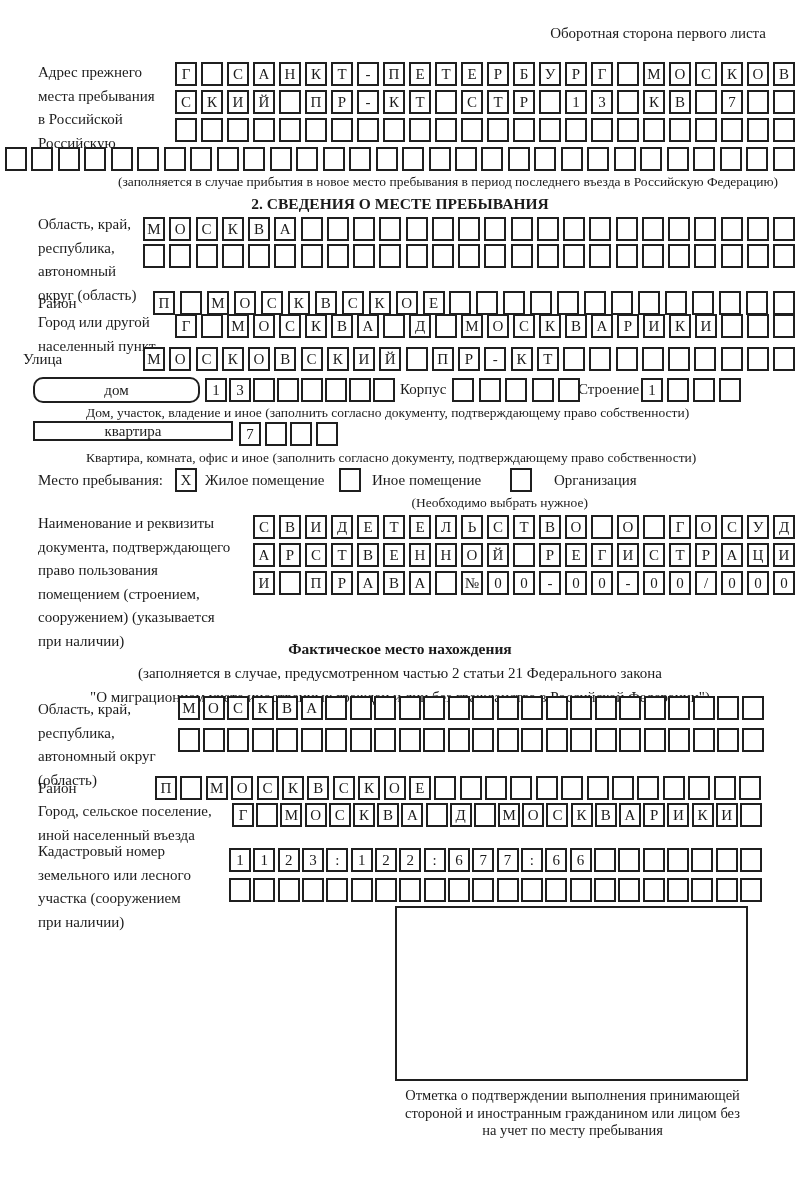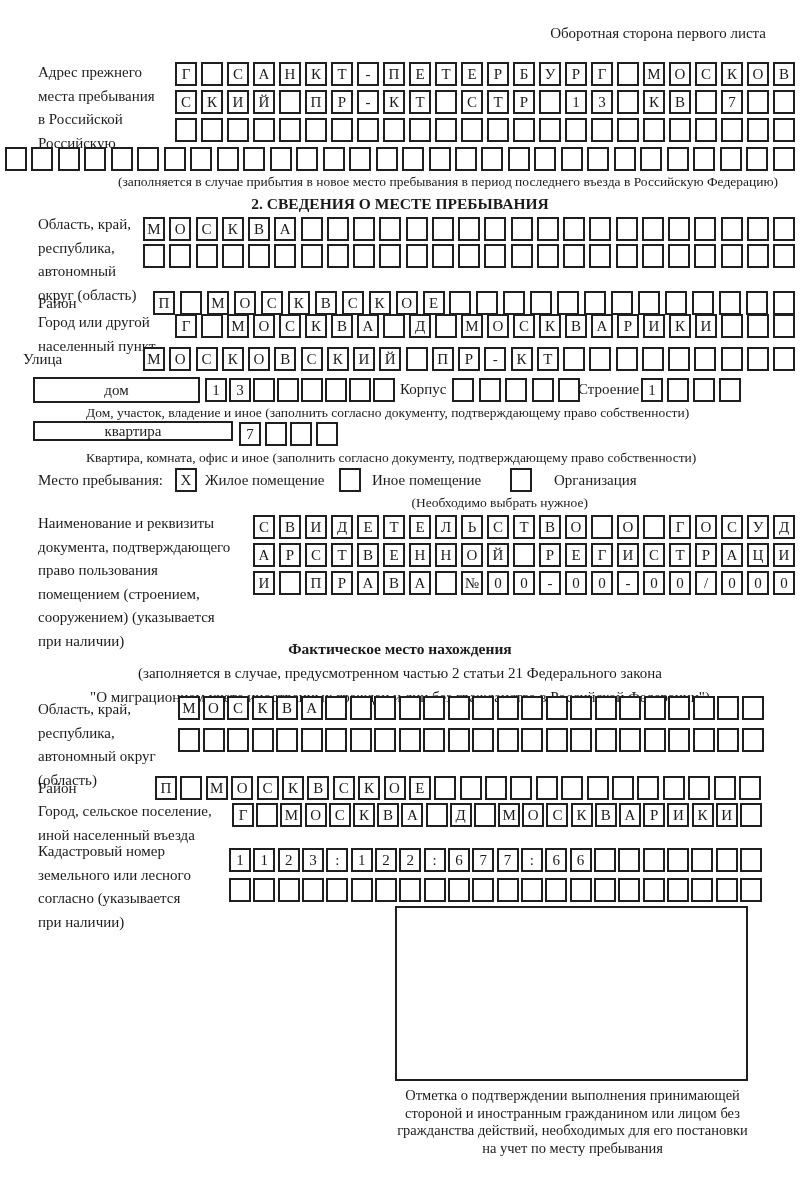--- a/index.html
+++ b/index.html
@@ -294,21 +294,21 @@
     <span class="cell"></span>
     <span class="cell"></span>
     <span class="cell"></span>
     <span class="cell"></span>
     <span class="cell"></span>
     <span class="cell"></span>
     <span class="cell"></span>
     <span class="cell"></span>
   </div>
 
-<div class="abs wbox" style="left:33px;top:377px;width:167px;height:26px;">дом</div>
+<div class="abs wbox" style="left:33px;top:377px;width:167px;height:26px;border-radius:10px;">дом</div>
 <div class="abs cellrow" style="left:205px;top:378px;width:190px;">
     <span class="cell">1</span>
     <span class="cell">3</span>
     <span class="cell"></span>
     <span class="cell"></span>
     <span class="cell"></span>
     <span class="cell"></span>
     <span class="cell"></span>
     <span class="cell"></span>
   </div>
@@ -543,21 +543,21 @@
     <span class="cell">Р</span>
     <span class="cell">И</span>
     <span class="cell">К</span>
     <span class="cell">И</span>
     <span class="cell"></span>
   </div>
 
 <div class="abs lines" style="left:38px;top:840px;">
     <div>Кадастровый номер</div>
     <div>земельного или лесного</div>
-    <div>согласно (указывается</div>
+    <div>участка (сооружением</div>
     <div>при наличии)</div>
   </div>
 <div class="abs cellrow" style="left:229px;top:848px;width:533px;">
     <span class="cell">1</span>
     <span class="cell">1</span>
     <span class="cell">2</span>
     <span class="cell">3</span>
     <span class="cell">:</span>
     <span class="cell">1</span>
     <span class="cell">2</span>
@@ -599,15 +599,14 @@
     <span class="cell"></span>
     <span class="cell"></span>
     <span class="cell"></span>
     <span class="cell"></span>
   </div>
 
 <div class="abs stampbox" style="left:395px;top:906px;width:353px;height:175px;"></div>
 <div class="abs stampcap" style="left:375px;top:1087px;width:395px;text-align:center;">
     <div>Отметка о подтверждении выполнения принимающей</div>
     <div>стороной и иностранным гражданином или лицом без</div>
-    <div>гражданства действий, необходимых для его постановки</div>
     <div>на учет по месту пребывания</div>
   </div>
 
 </body></html>

